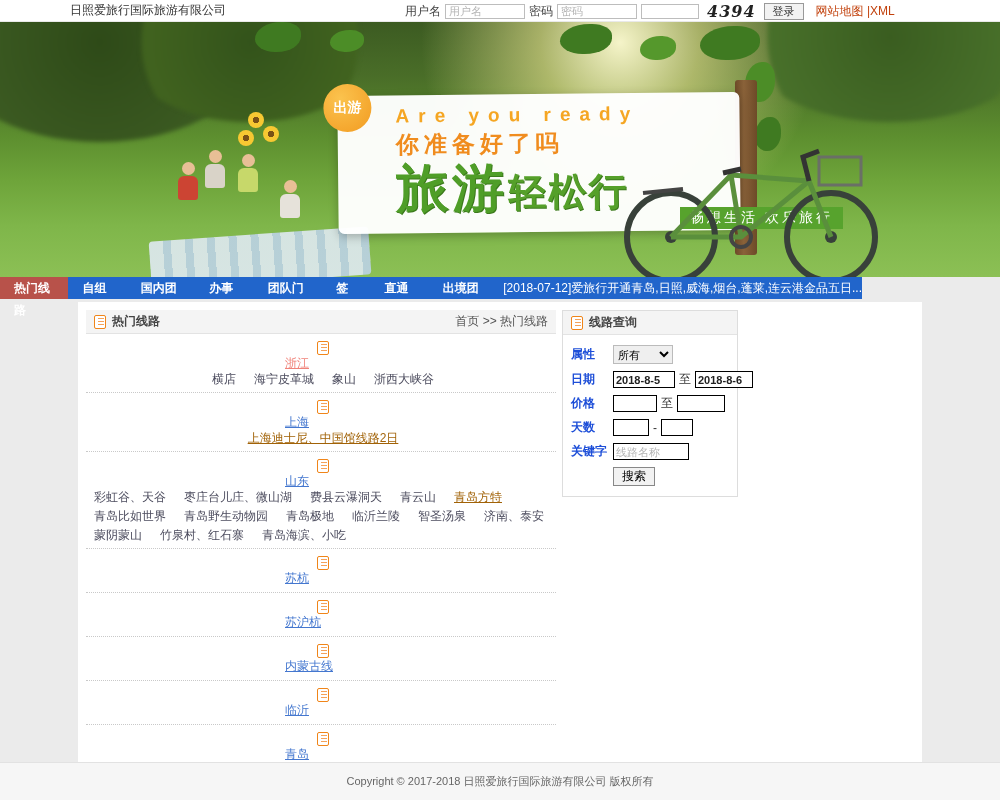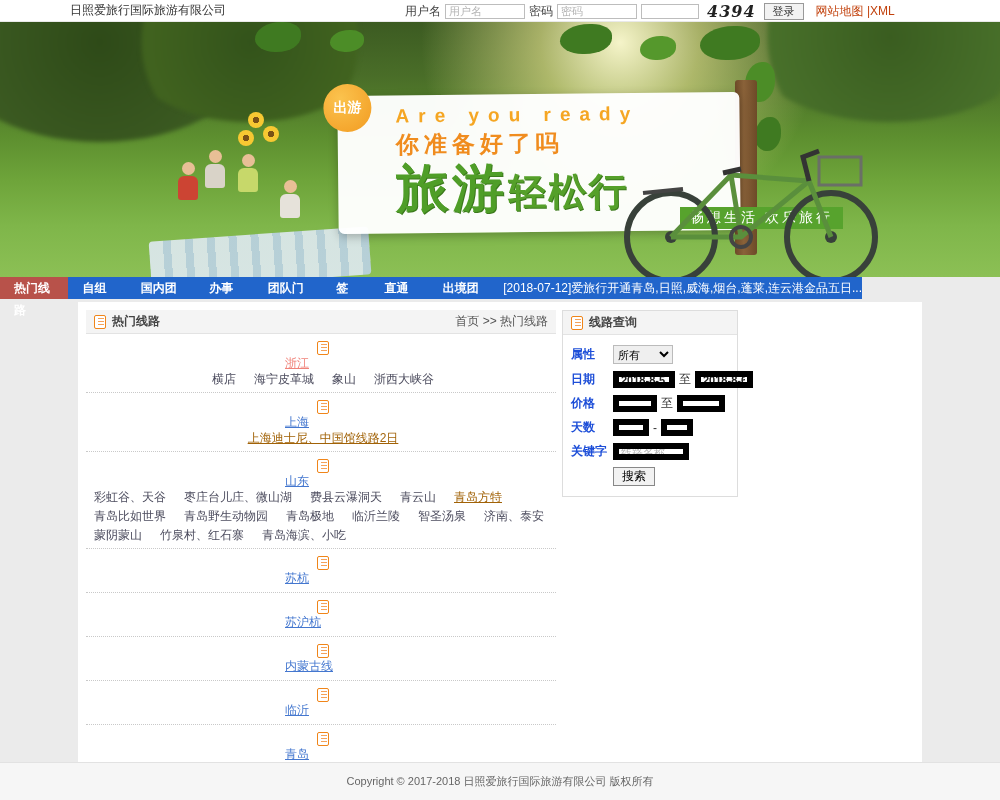--- a/index.html
+++ b/index.html
@@ -91,21 +91,21 @@
   .row-items { display:flex; flex-wrap:wrap; column-gap:18px; row-gap:4px;
     color:#4c4c5e; line-height:15px; }
   .row-items .item-link { color:#a16207; text-decoration:underline; }
 
   .right-col { width:176px; }
   .side-box { border:1px solid #ddd; background:#fff; margin-bottom:10px; }
   .side-box .panel-header { border-bottom:1px solid #e3e3e3; }
   .search-form { padding:10px 8px 10px 8px; }
   .f-row { display:flex; align-items:center; margin-bottom:7px; gap:4px; }
   .f-label { width:38px; flex:0 0 auto; color:#1d4ed8;font-weight:bold; }
-  .f-input { height:17px; border:6px solid #000000; font-size:11px; padding:0 2px; color:#222; }
+  .f-input { height:17px; border:1px solid #000000; font-size:11px; padding:0 2px; color:#222; }
   .f-input::placeholder { color:#b5b5b5; }
   .attr-select { height:19px; font-size:11px; border:1px solid #bbb; width:60px; }
   .w-date { width:62px; font-weight:bold; }
   .w-date2 { width:58px; font-weight:bold; }
   .w-price { width:44px; } .w-price2 { width:48px; }
   .w-days { width:36px; } .w-days2 { width:32px; }
   .w-key { width:76px; }
   .search-btn { height:19px; font-size:12px; padding:0 8px; background:#f2f2f2;
     border:1px solid #888; margin-left:42px; cursor:pointer; }
   .notice-list { padding:14px 8px 6px 8px; }

